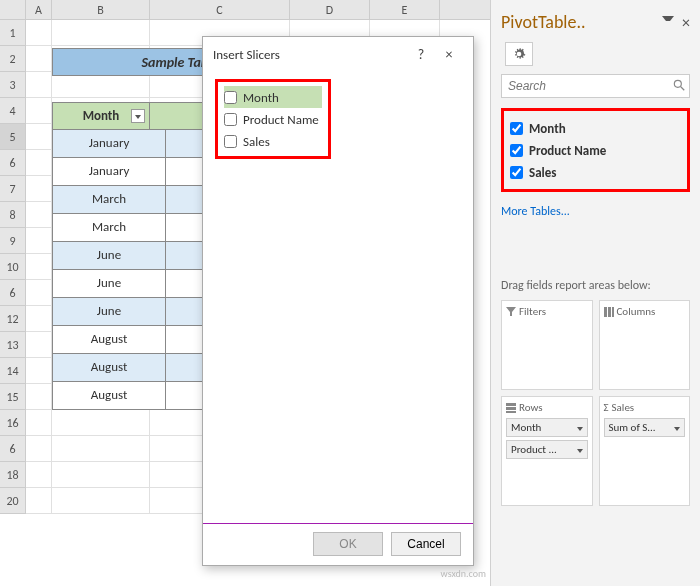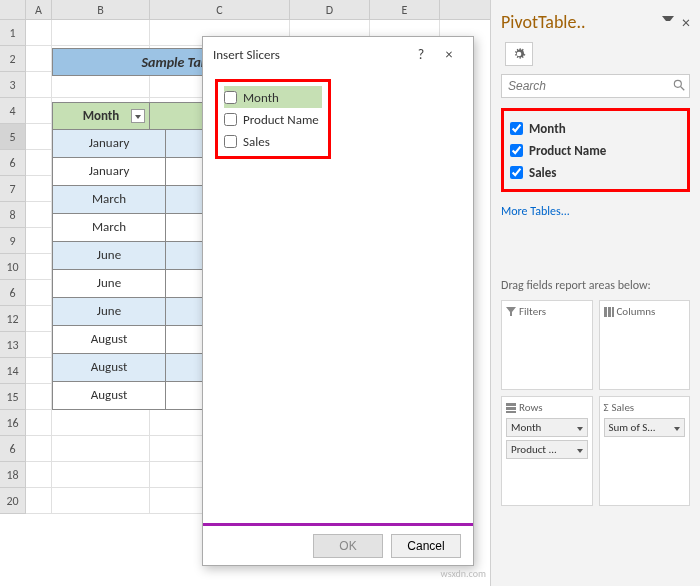--- a/index.html
+++ b/index.html
@@ -35,21 +35,21 @@
 
 .dialog { position: absolute; left: 202px; top: 36px; width: 272px; height: 530px; background: #fff; border: 1px solid #aaa; box-shadow: 2px 3px 10px rgba(0,0,0,0.25); }
 .dlg-title { display: flex; align-items: center; height: 34px; padding: 0 10px; font-size: 13px; }
 .dlg-title .spacer { flex: 1; }
 .dlg-title .help, .dlg-title .close { width: 28px; text-align: center; font-size: 14px; color: #444; cursor: pointer; }
 .dlg-body { padding: 8px 12px; height: 452px; }
 .slicer-hl { border: 3px solid #ff0000; padding: 4px 6px; width: 116px; }
 .slicer-item { display: flex; align-items: center; height: 22px; font-size: 13px; }
 .slicer-item input { margin-right: 6px; }
 .slicer-item.selected { background: #c6e0b4; }
-.dlg-footer { display: flex; justify-content: flex-end; gap: 8px; padding: 8px 12px; border-top: 3px solid #a21caf; }
+.dlg-footer { display: flex; justify-content: flex-end; gap: 8px; padding: 8px 12px; border-top: 1px solid #a21caf; }
 .btn { width: 70px; height: 24px; font-size: 12px; background: #f0f0f0; border: 1px solid #bbb; cursor: pointer; }
 .btn.ok { background: #e3e3e3; color: #888; }
 
 
 .pane { position: absolute; right: 0; top: 0; width: 210px; height: 586px; background: #f3f3f3; border-left: 1px solid #d0d0d0; padding: 8px 10px; }
 .pane-head { display: flex; align-items: center; height: 28px; }
 .pane-head .pt-title { font-size: 18px; color: #a16207; flex: 1; }
 .pane-head .menu-dd { width: 12px; height: 12px; margin-right: 8px; }
 .pane-head .menu-dd::after { content: ""; display: block; border-left: 4px solid transparent; border-right: 4px solid transparent; border-top: 5px solid #555; }
 .pane-head .close-x { font-size: 16px; color: #555; cursor: pointer; }

